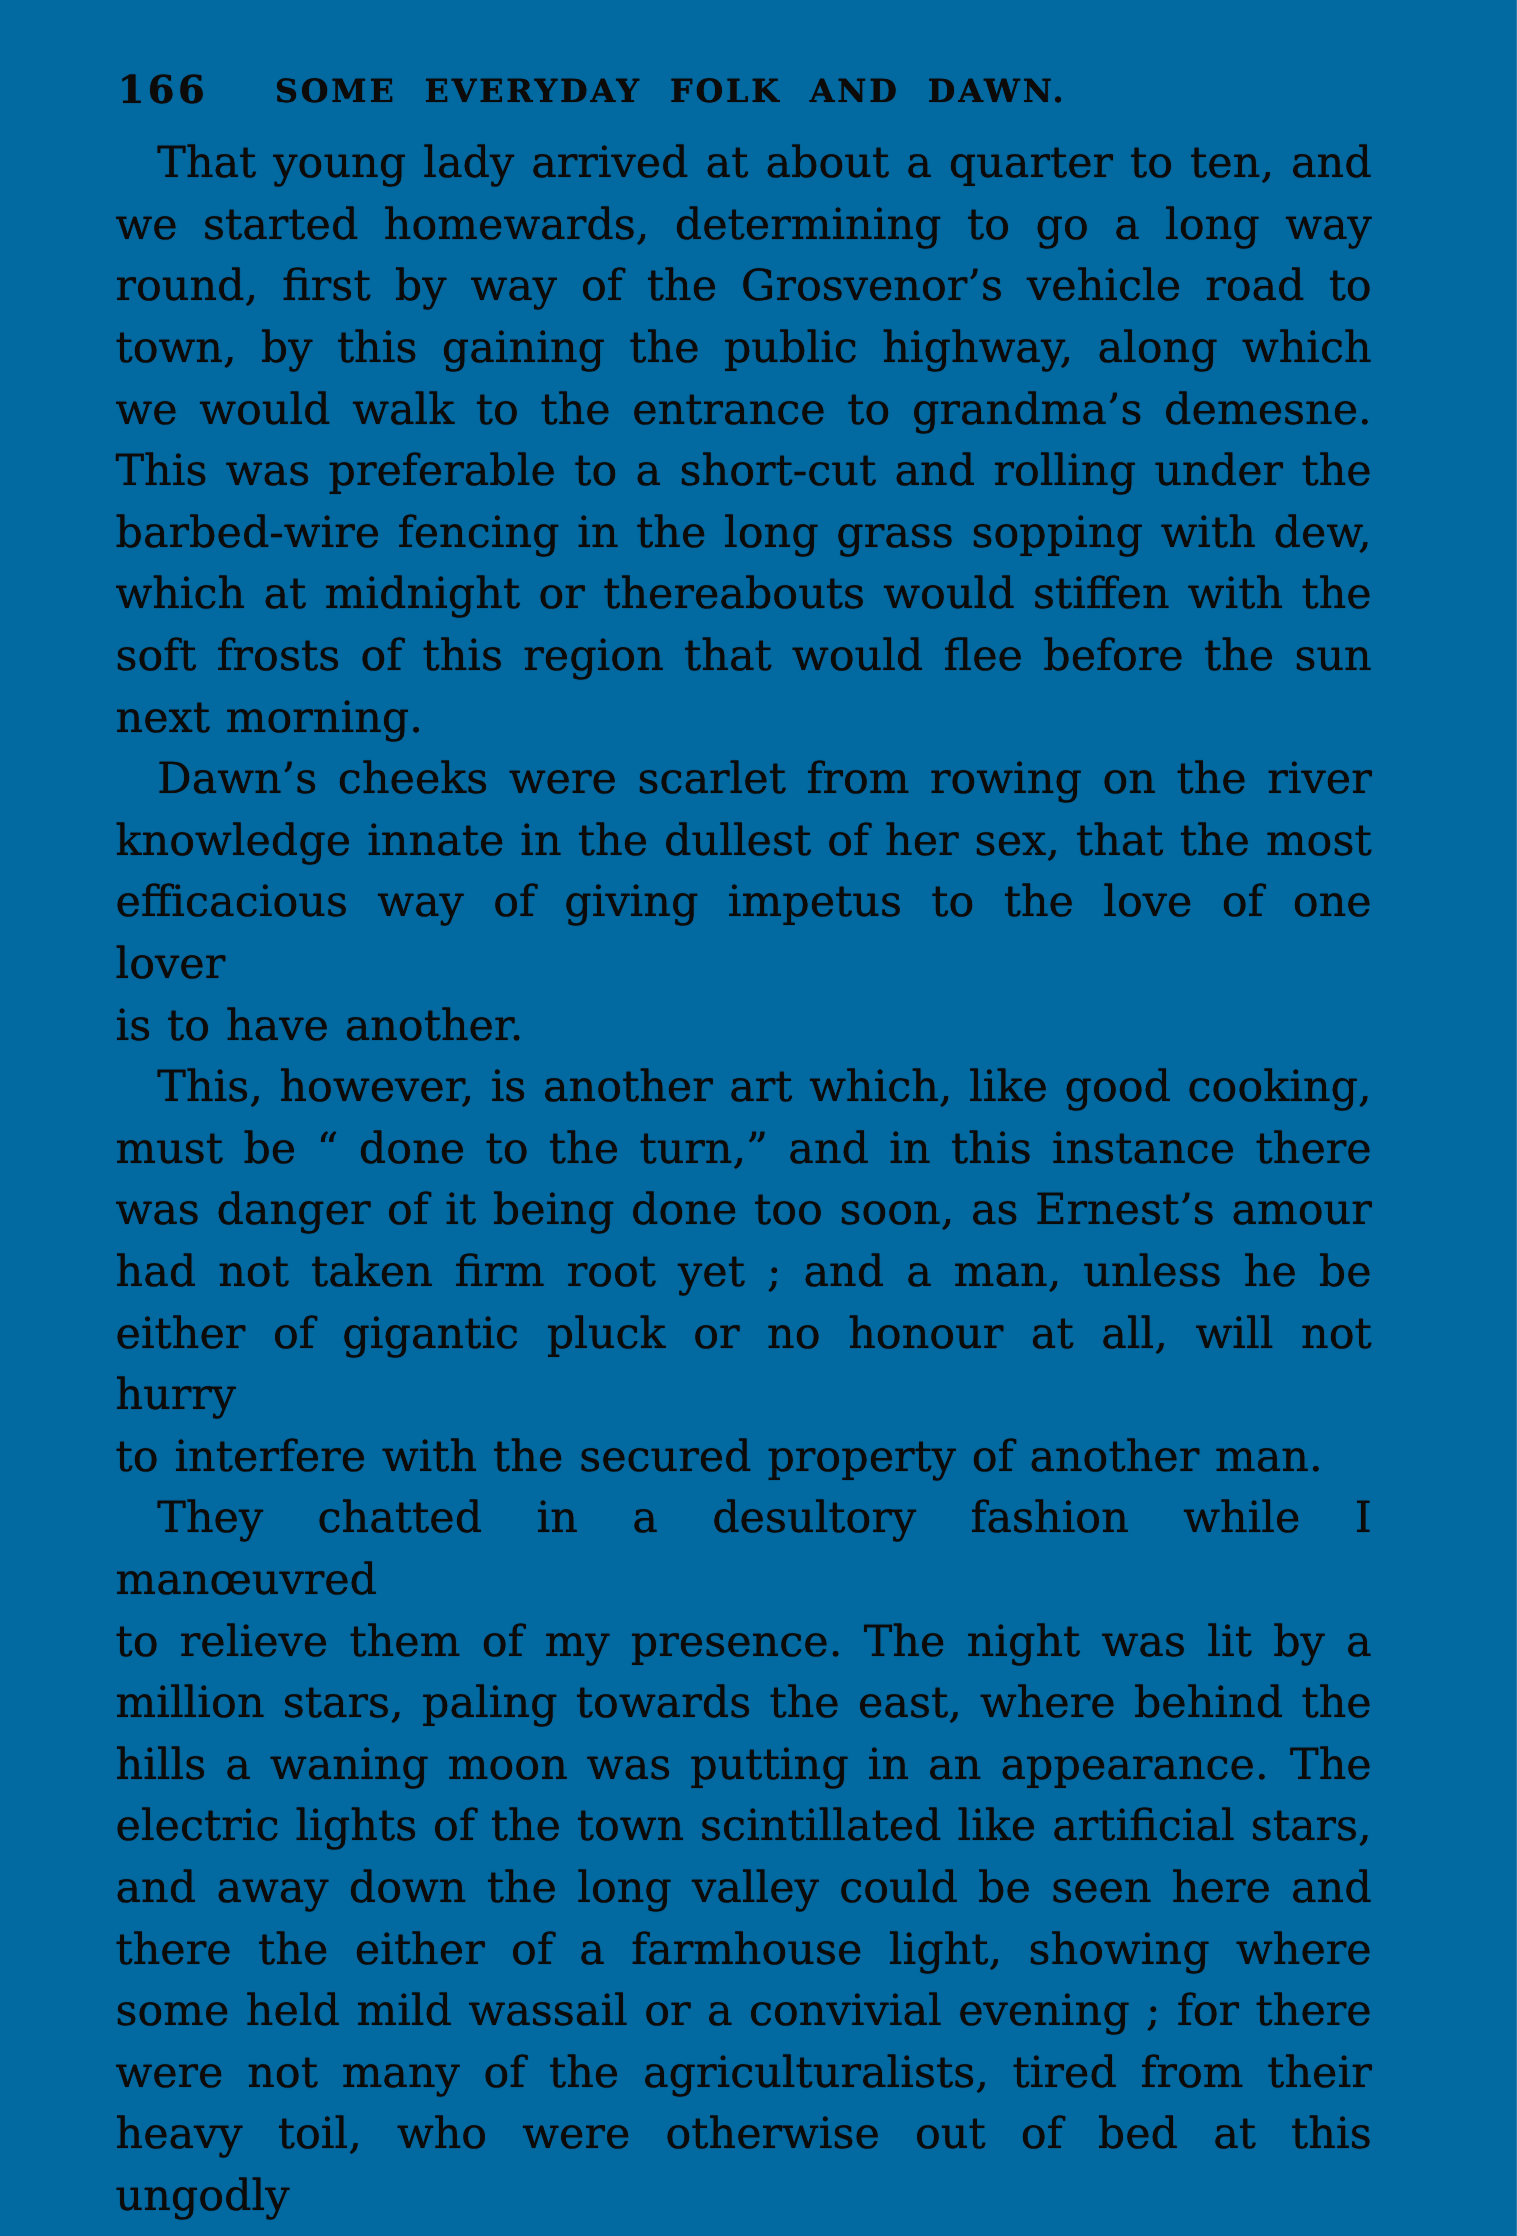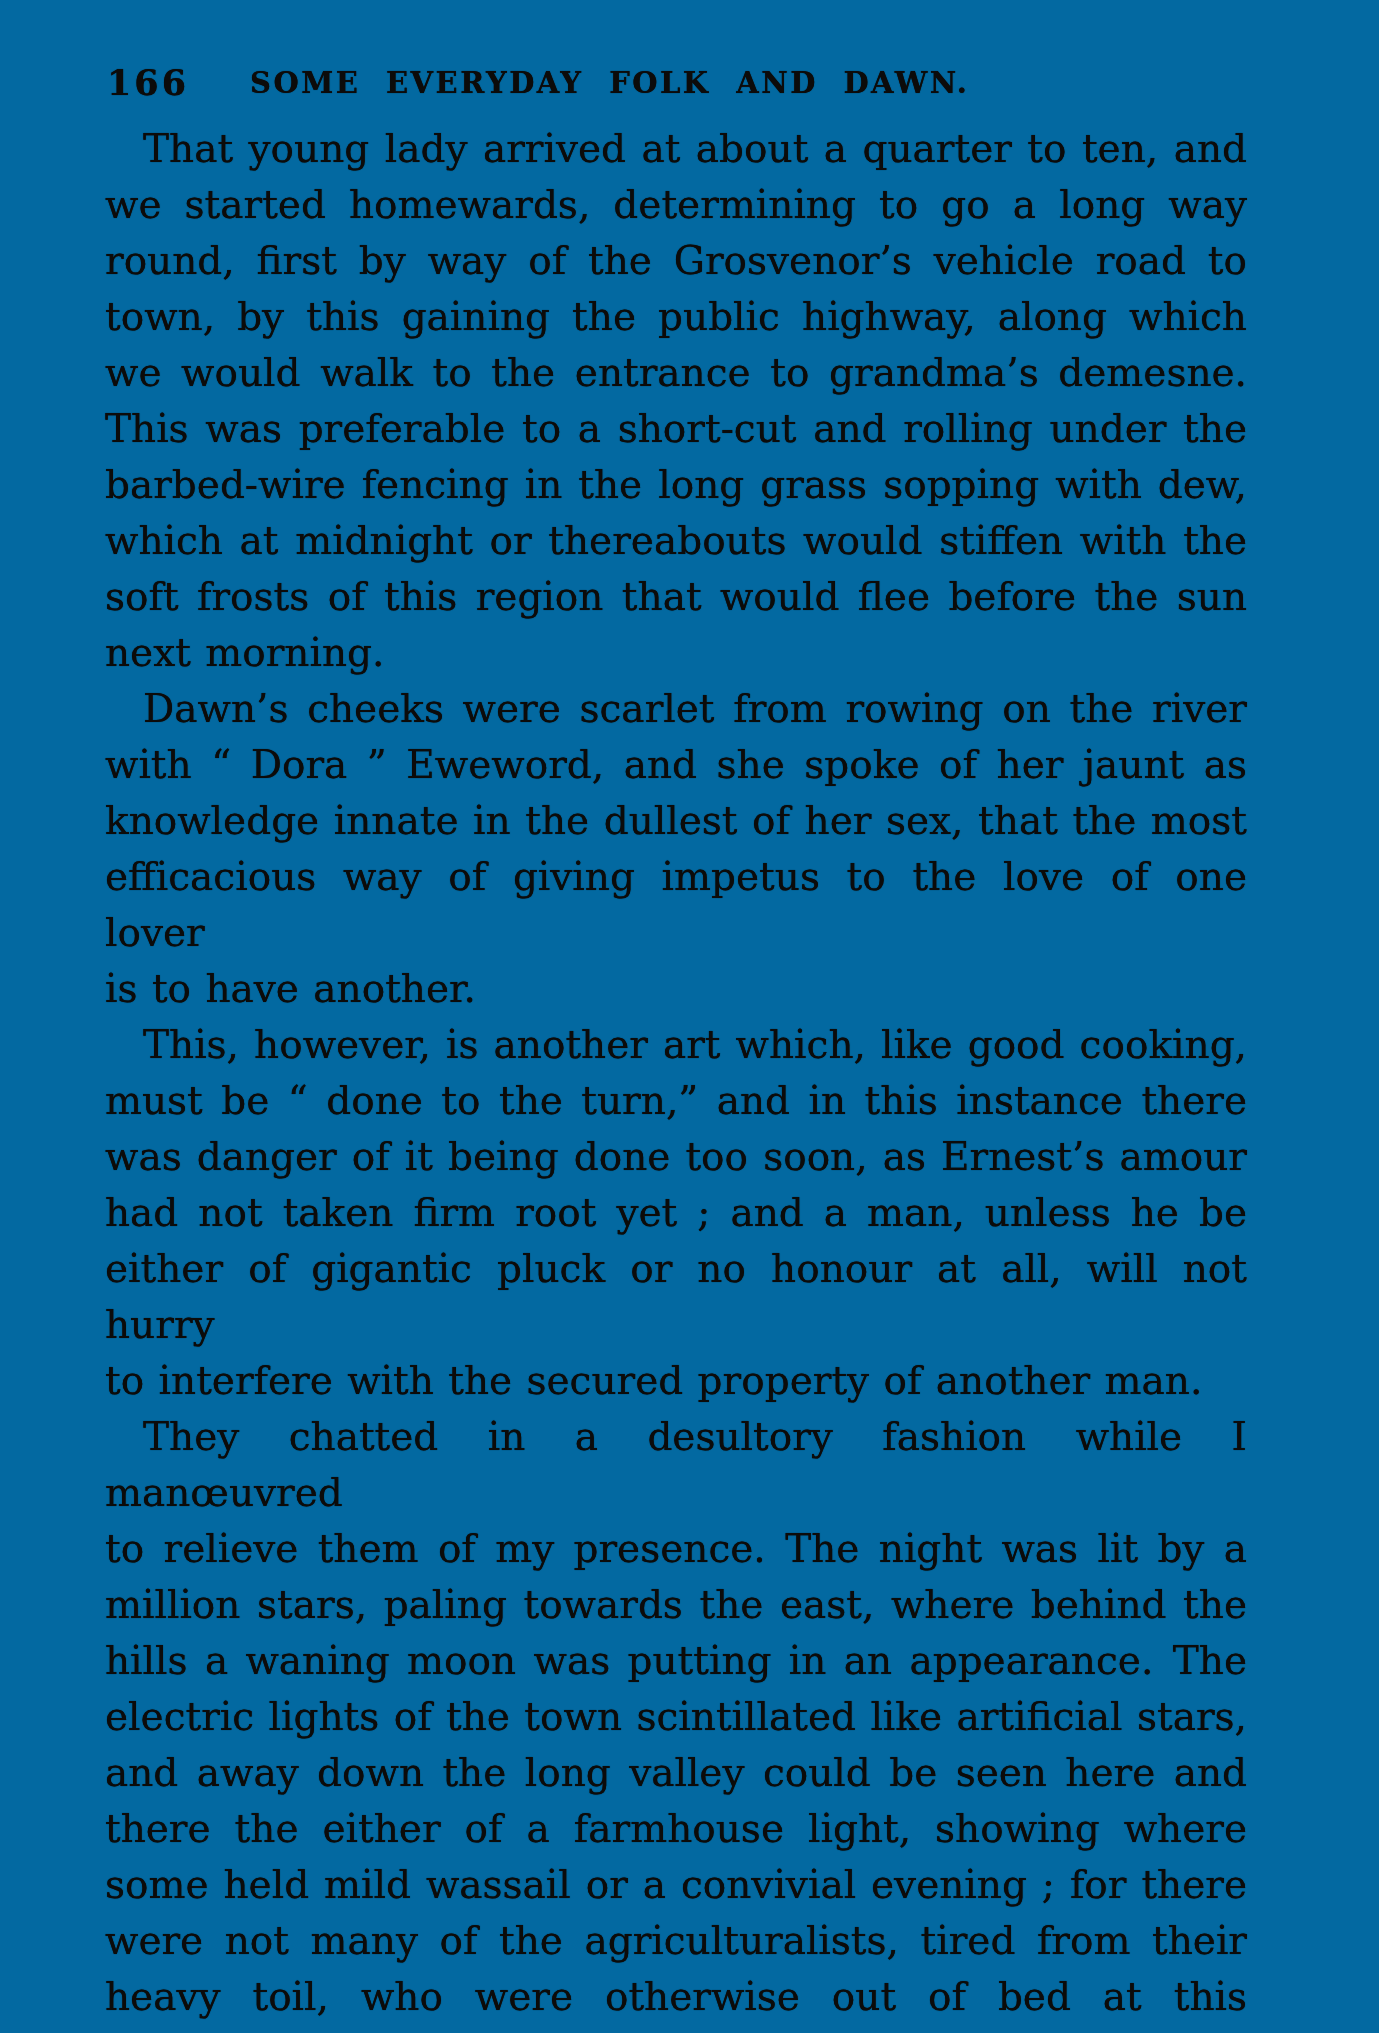--- a/index.html
+++ b/index.html
@@ -84,21 +84,20 @@
       <div class="line">we would walk to the entrance to grandma’s demesne.</div>
       <div class="line">This was preferable to a short-cut and rolling under the</div>
       <div class="line">barbed-wire fencing in the long grass sopping with dew,</div>
       <div class="line">which at midnight or thereabouts would stiffen with the</div>
       <div class="line">soft frosts of this region that would flee before the sun</div>
       <div class="line last">next morning.</div>
     </div>
 
     <div class="para">
       <div class="line indent">Dawn’s cheeks were scarlet from rowing on the river</div>
-      <div class="line">with “ Dora ” Eweword, and she spoke of her jaunt as</div>
       <div class="line">knowledge innate in the dullest of her sex, that the most</div>
       <div class="line">efficacious way of giving impetus to the love of one lover</div>
       <div class="line last">is to have another.</div>
     </div>
 
     <div class="para">
       <div class="line indent">This, however, is another art which, like good cooking,</div>
       <div class="line">must be “ done to the turn,” and in this instance there</div>
       <div class="line">was danger of it being done too soon, as Ernest’s amour</div>
       <div class="line">had not taken firm root yet ; and a man, unless he be</div>

